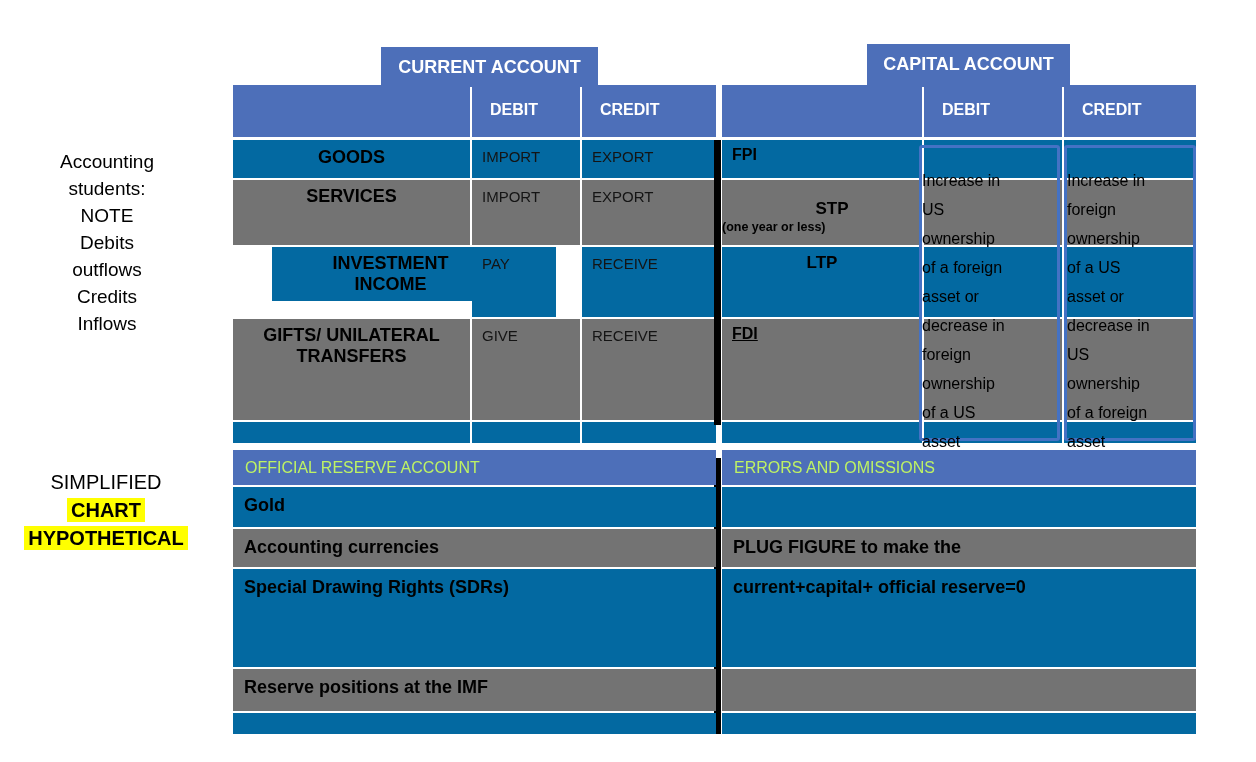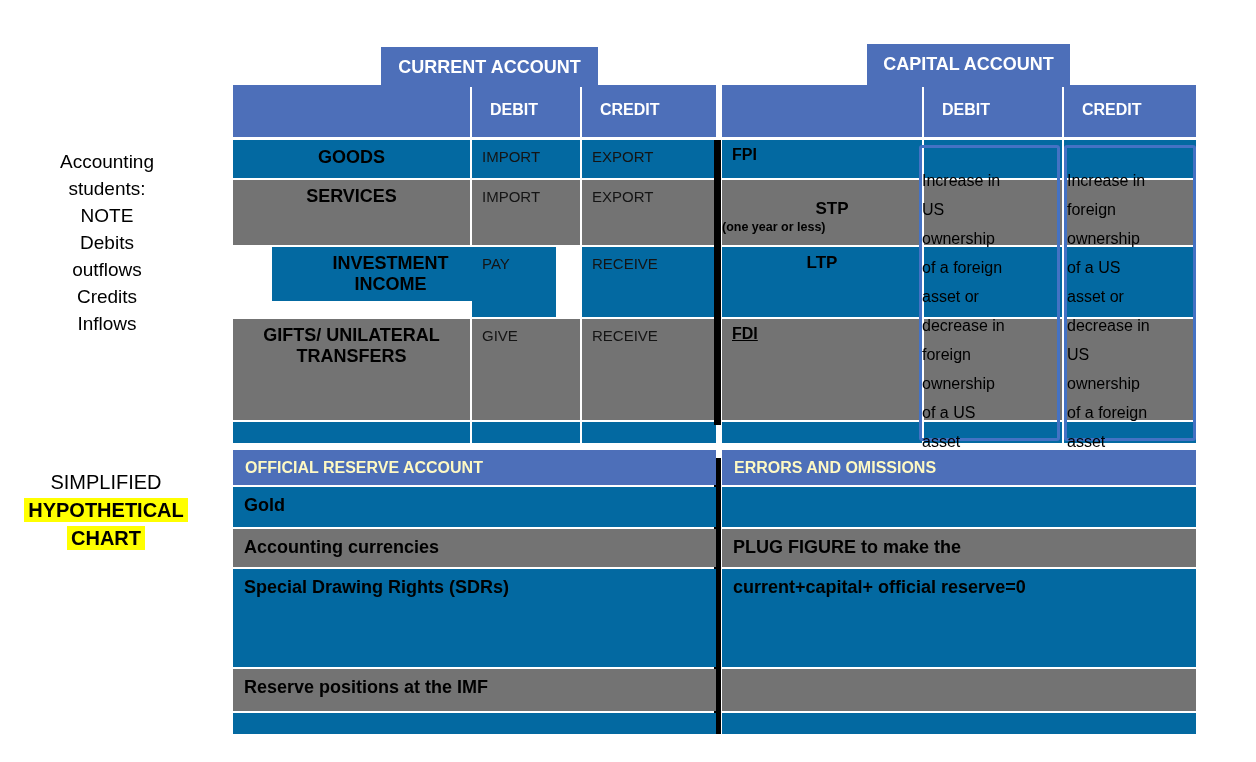--- a/index.html
+++ b/index.html
@@ -19,41 +19,41 @@
   .light{background:#737373;}
   
   .acct-label{font-weight:bold;font-size:18px;text-align:center;padding-top:6px;}
   .cell-val{font-size:15px;color:#141414;padding:8px 0 0 10px;}
   .cap-left{font-weight:bold;font-size:16px;padding:6px 0 0 10px;}
   .cap-center{font-weight:bold;font-size:17px;text-align:center;padding-top:6px;}
   .cap-sub{font-weight:bold;font-size:12.5px;text-align:left;margin-top:1px;}
   .cap-box{border:3px solid #4472C4;border-radius:3px;background:transparent;
            font-size:16px;line-height:29px;padding-top:18px;}
   .bot-label{font-weight:bold;font-size:18px;padding:8px 0 0 11px;}
-  .bot-title{font-size:16px;font-weight:bold;color:#fef9c3;line-height:35px;padding-left:12px;}
+  .bot-title{font-size:16px;font-weight:normal;color:#bef264;line-height:35px;padding-left:12px;}
   .divider{background:#000;}
   .note{font-size:19px;line-height:27px;text-align:center;}
   .simp{font-size:20px;line-height:28px;text-align:center;}
   .simp .hl{background:#FFFF00;font-weight:bold;padding:1px 4px;}
 </style>
 </head>
 <body>
 
 <div class="abs note pre" style="left:8px;top:148px;width:198px;">Accounting
 students:
 NOTE
 Debits
 outflows
 Credits
 Inflows</div>
 
 <div class="abs simp" style="left:0px;top:468px;width:212px;">
   <div>SIMPLIFIED</div>
+  <div><span class="hl">CHART</span></div>
   <div><span class="hl">HYPOTHETICAL</span></div>
-  <div><span class="hl">CHART</span></div>
 </div>
 
 <div class="abs tab" style="left:381px;top:47px;width:217px;height:40px;">CURRENT ACCOUNT</div>
 <div class="abs tab" style="left:867px;top:44px;width:203px;height:43px;">CAPITAL ACCOUNT</div>
 
 <div class="abs band" style="left:233px;top:85px;width:237px;height:52px;"></div>
 <div class="abs band band-col" style="left:472px;top:85px;width:108px;height:52px;">DEBIT</div>
 <div class="abs band band-col" style="left:582px;top:85px;width:134px;height:52px;">CREDIT</div>
 <div class="abs band" style="left:722px;top:85px;width:200px;height:52px;"></div>
 <div class="abs band band-col" style="left:924px;top:85px;width:138px;height:52px;">DEBIT</div>

